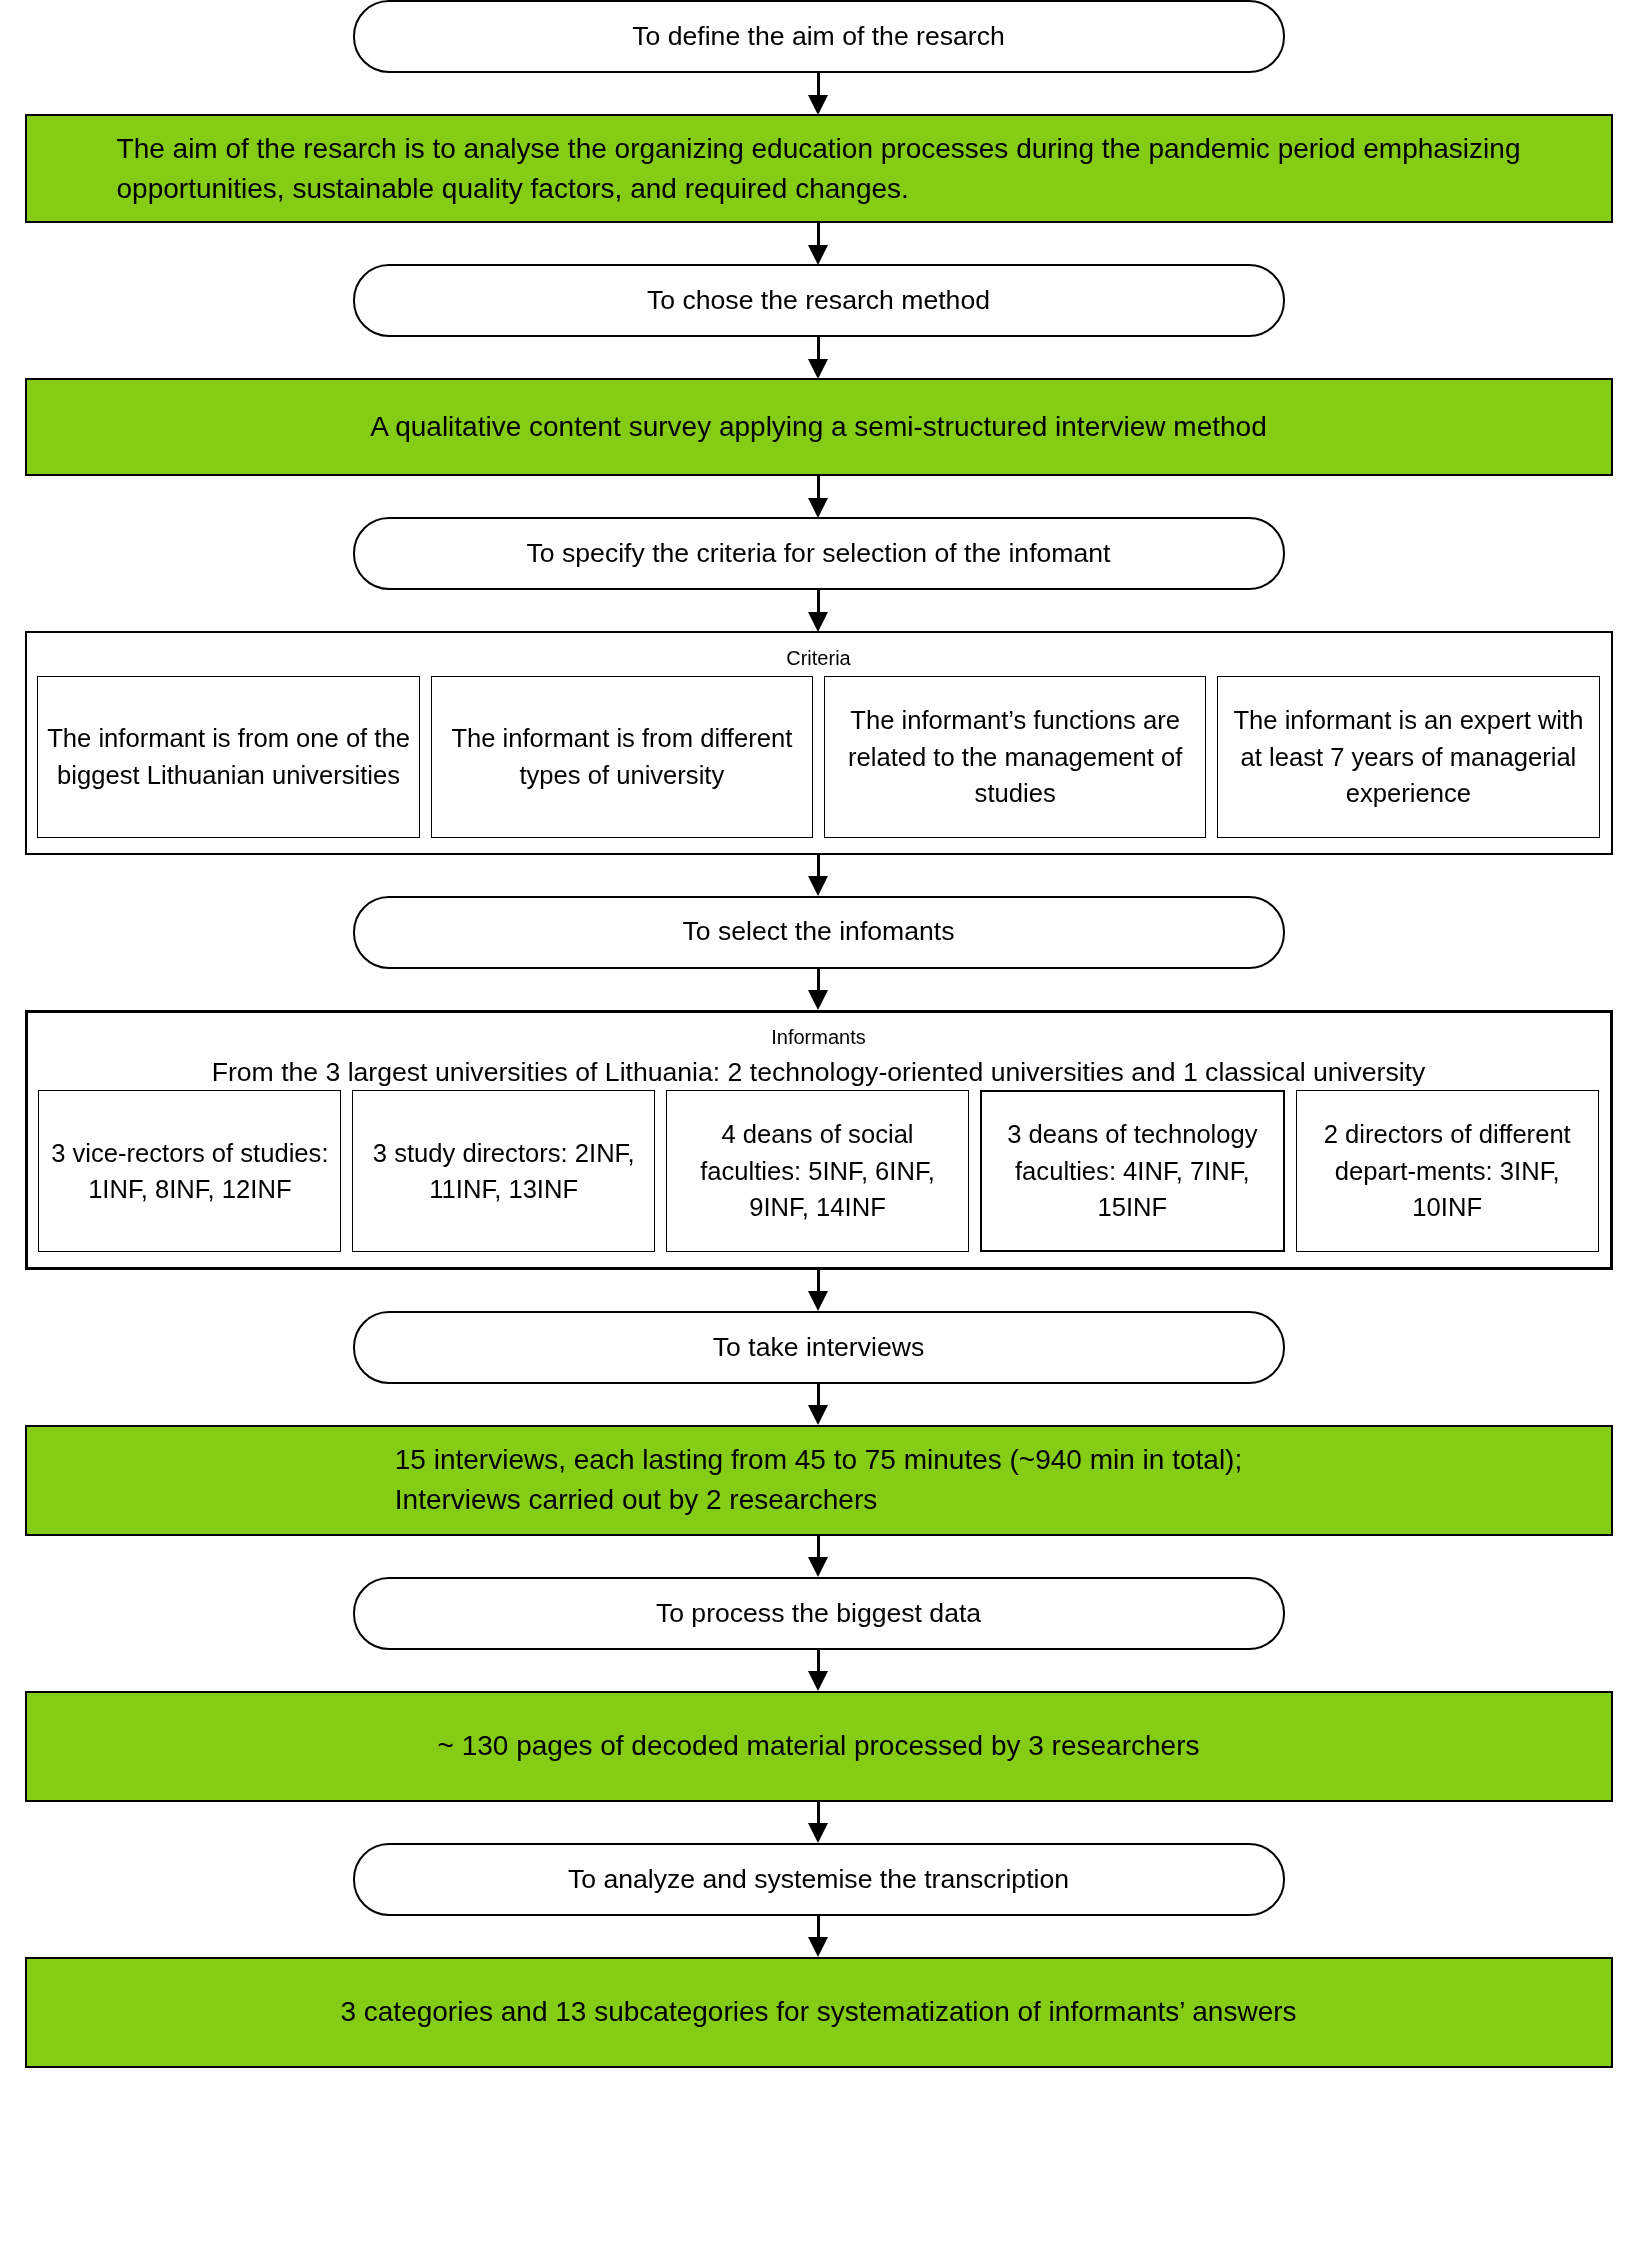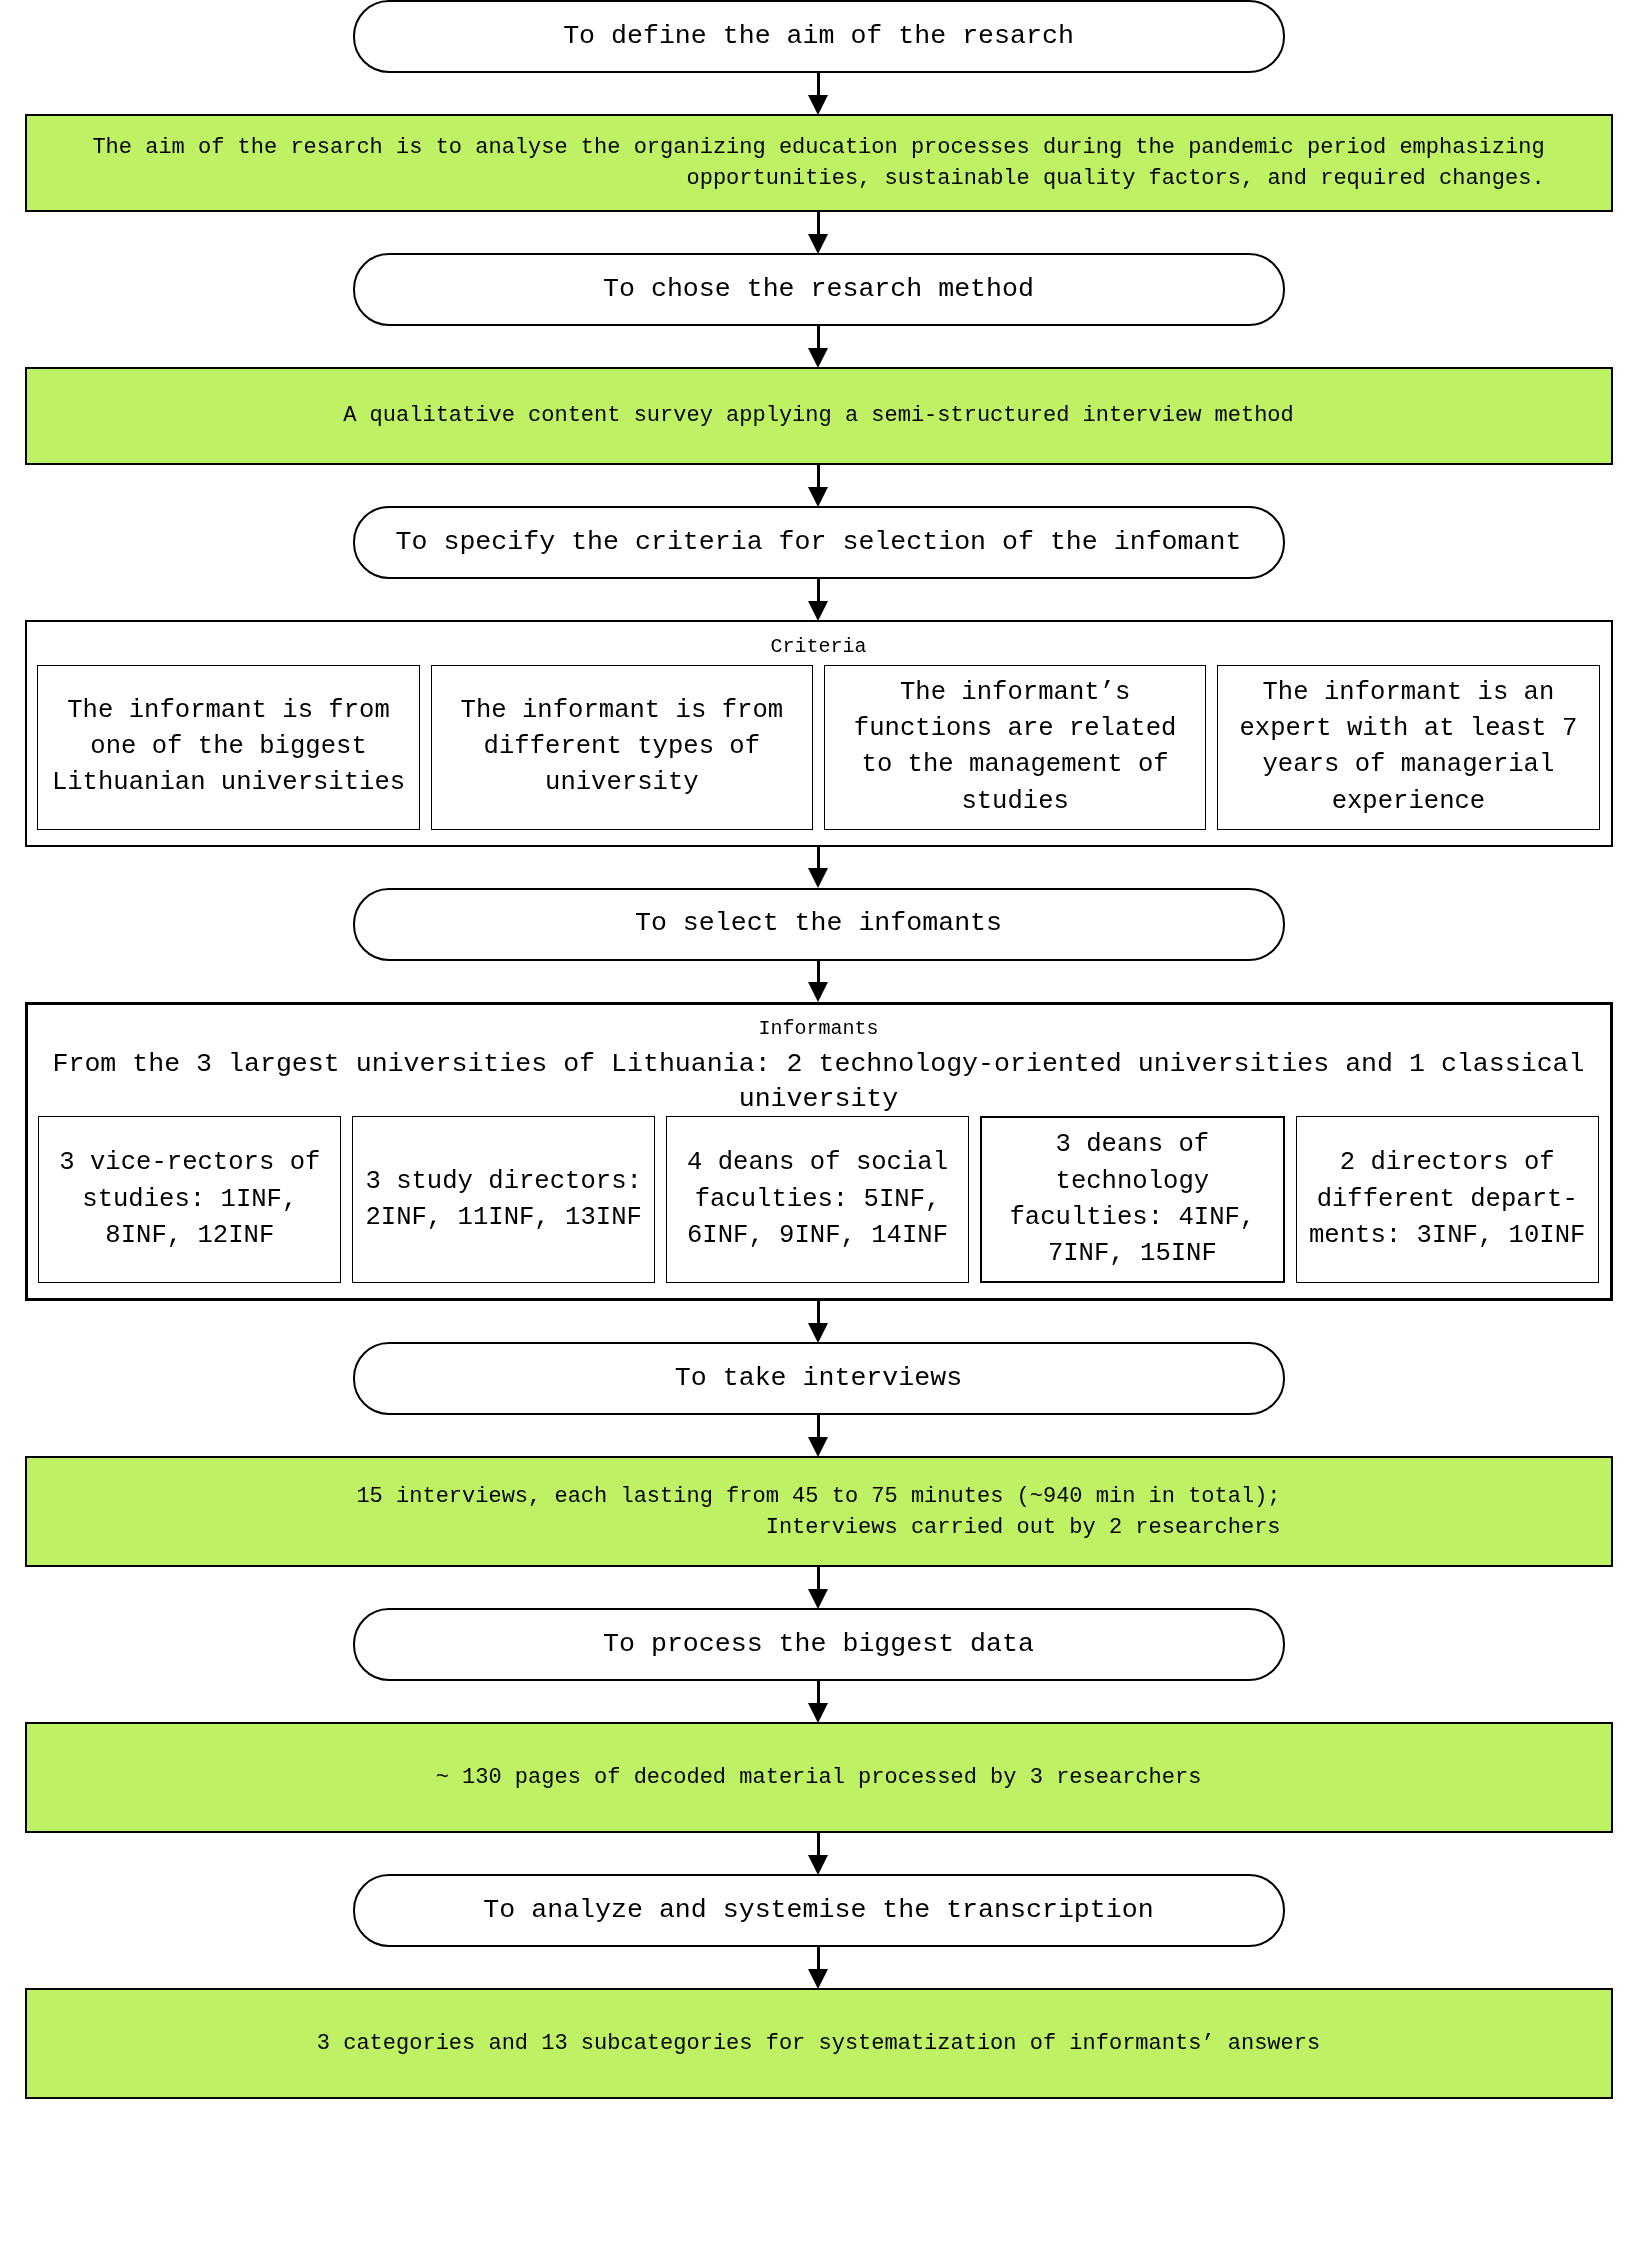--- a/index.html
+++ b/index.html
@@ -10,21 +10,20 @@
   body {
     font-family: "Liberation Sans", sans-serif;
     color: #000000;
   }
   #page {
     position: relative;
     width: 1637px;
     height: 2261px;
     background: #ffffff;
     overflow: hidden;
-    font-family: Liberation Mono, monospace;
   }
 
   
   .flow {
     position: absolute;
     left: 0;
     top: 0;
     width: 1637px;
     display: flex;
     flex-direction: column;
@@ -45,27 +44,27 @@
     text-align: center;
     font-size: 26.6px;
     line-height: 1.25;
     padding: 3.9px 29.5px;
   }
 
   
   .rect {
     width: 1588px;
     border: 2px solid #000;
-    background: #bef264;
+    background: #84cc16;
     box-sizing: border-box;
     display: flex;
     align-items: center;
     justify-content: center;
-    text-align: right;
-    font-size: 22px;
+    text-align: left;
+    font-size: 28px;
     line-height: 1.42;
     padding: 12.8px 29.5px;
     min-height: 98px;
   }
   .rect.tall { min-height: 111px; }
 
   
   .arrow {
     width: 21.7px;
     height: 41px;

